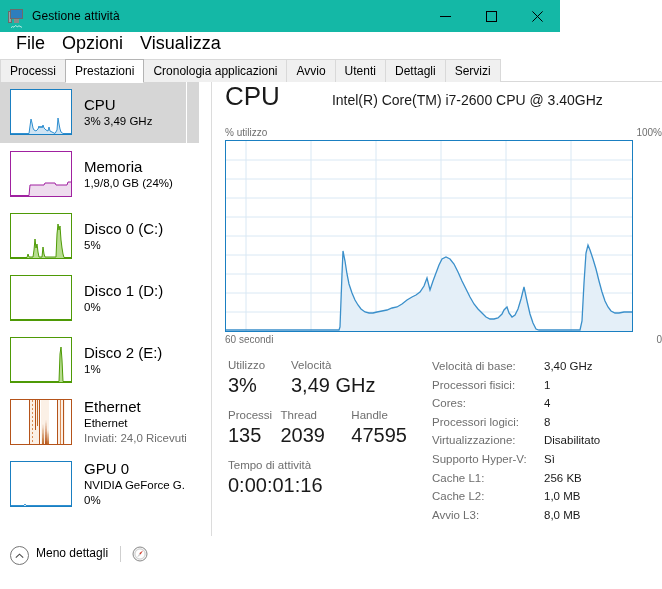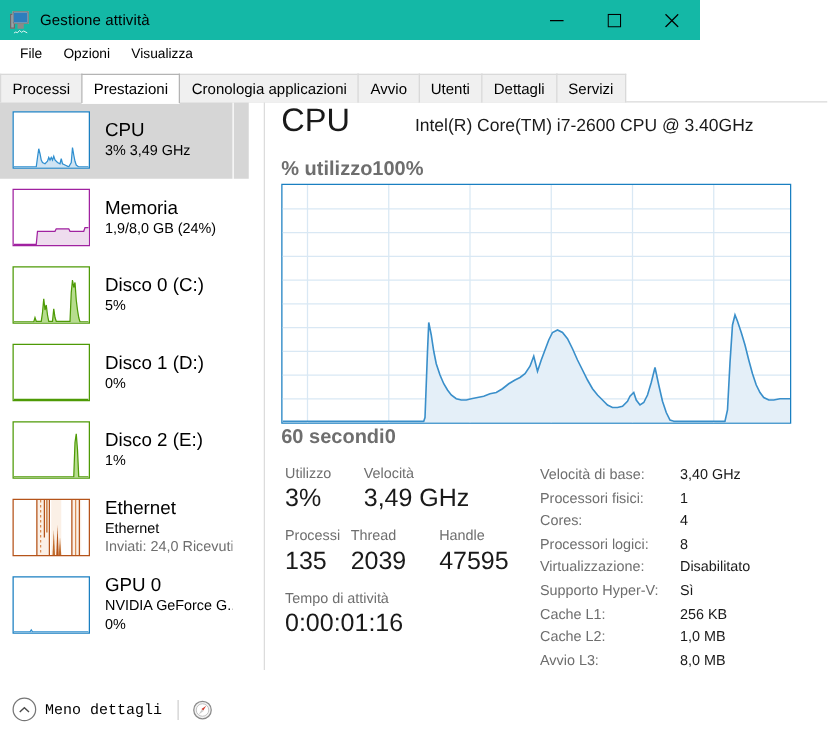--- a/index.html
+++ b/index.html
@@ -52,21 +52,21 @@
     font-size:11px;color:#000;background:transparent;border:none;cursor:default;
   }
   .win-btn svg{display:block;}
 
   
   .menubar{
     height:22px;display:flex;align-items:center;padding-left:8px;gap:0px;
     background:#ffffff;
   }
   .menu-item{
-    font-size:11px;color:#000;padding:2px 9px 2px 8px;cursor:default;
+    font-size:18px;color:#000;padding:2px 9px 2px 8px;cursor:default;
   }
 
   
   .tabstrip{
     position:relative;height:24px;margin-top:4px;
   }
   .tabs{
     display:flex;align-items:flex-end;height:24px;padding-left:0px;
     position:relative;z-index:2;
   }
@@ -135,22 +135,22 @@
   .main-head{
     display:flex;align-items:baseline;height:40px;
   }
   .main-title{
     font-size:26px;color:#1a1a1a;line-height:30px;font-weight:normal;
   }
   .main-model{
     font-size:14px;color:#1a1a1a;margin-left:52px;white-space:nowrap;
   }
   .axis-row{
-    display:flex;justify-content:flex-start;align-items:flex-end;
-    font-size:16px;color:#6e6e6e;margin-top:6px;margin-bottom:2px;font-weight:bold;
+    display:flex;justify-content:space-between;align-items:flex-end;
+    font-size:10px;color:#6e6e6e;margin-top:6px;margin-bottom:2px;
   }
   .graph-box{
     width:408px;height:192px;box-sizing:border-box;
     border:1px solid #1a7fc1;position:relative;background:#ffffff;
   }
   .graph-box svg{display:block;width:100%;height:100%;}
   .axis-row.bottom{margin-top:2px;}
 
   
   .stats{
@@ -171,23 +171,22 @@
     position:absolute;left:207px;top:0px;width:230px;
     font-size:11.5px;line-height:18.6px;
   }
   .det-row{display:flex;}
   .det-lbl{width:112px;color:#6e6e6e;white-space:nowrap;}
   .det-val{color:#1a1a1a;white-space:nowrap;}
 
   
   .statusbar{
     position:absolute;left:0;top:546px;width:662px;height:43px;
-    background:#ffffff;display:flex;align-items:center;padding-left:10px;
+    background:#ffffff;display:flex;align-items:flex-start;padding-left:10px;
     box-sizing:border-box;
-    font-family:Liberation Mono, monospace;
   }
   .chev-circle{
     width:17px;height:17px;border:1px solid #767676;border-radius:50%;
     display:flex;align-items:center;justify-content:center;flex:none;
   }
   .status-link{
     font-size:12px;color:#000;margin-left:7px;cursor:default;
   }
   .status-sep{
     width:1px;height:16px;background:#cfcfcf;margin:0 11px 0 12px;

